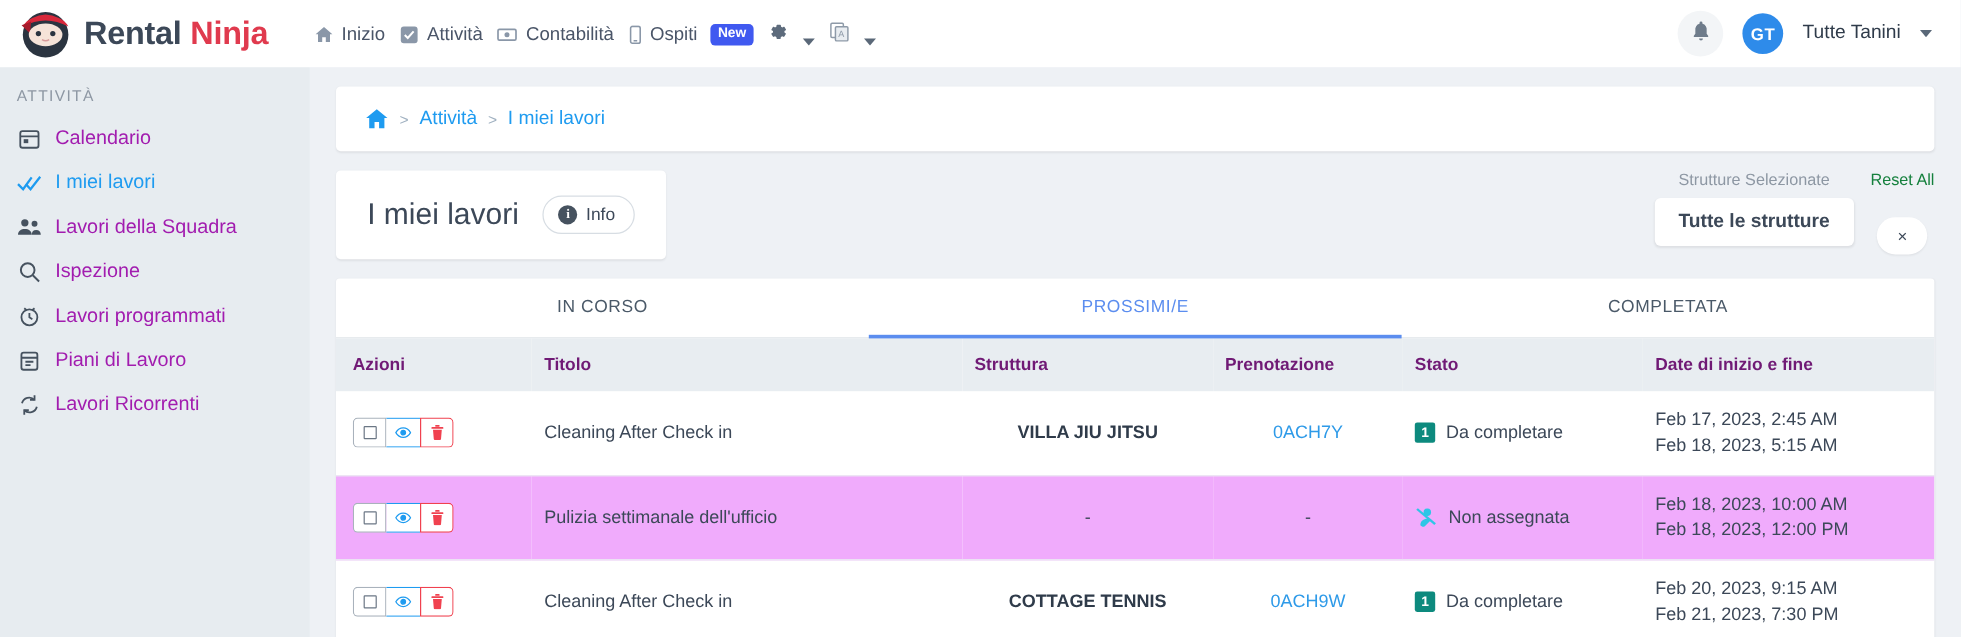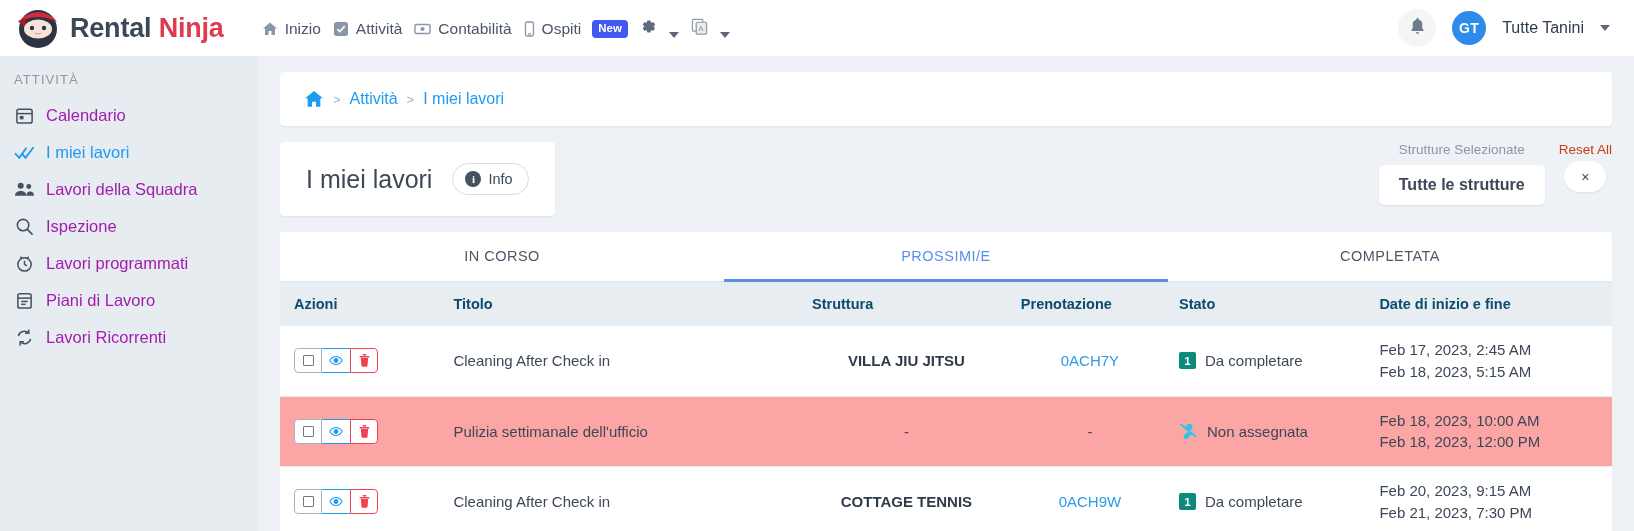--- a/index.html
+++ b/index.html
@@ -111,21 +111,21 @@
     padding-top: 0;
   }
   .struct-col { display: flex; flex-direction: column; align-items: center; }
   .struct-label { font-size: 13.5px; color: #8d97a3; margin-bottom: 8px; }
   .struct-btn {
     background: #fff; border: none; border-radius: 5px;
     padding: 11px 20px; font-size: 16px; font-weight: 700; color: #3c4858;
     cursor: pointer; box-shadow: 0 1px 2px rgba(0,0,0,.07);
   }
   .reset-col { display: flex; flex-direction: column; align-items: center; }
-  .reset-label { font-size: 13.5px; color: #c2410c; margin-bottom: 4px; }
+  .reset-label { font-size: 13.5px; color: #15803d; margin-bottom: 24px; }
   .x-btn {
     background: #fff; border: none; border-radius: 16px;
     width: 42px; height: 31px; font-size: 14px; color: #3c4858;
     cursor: pointer; box-shadow: 0 1px 2px rgba(0,0,0,.07);
     display: flex; align-items: center; justify-content: center;
   }
 
   
   .table-card {
     background: #fff; margin: 16px 22px 0; border-radius: 3px;
@@ -135,26 +135,26 @@
   .tab {
     flex: 1; text-align: center; padding: 16px 0 15px;
     font-size: 14.5px; color: #4a5968; letter-spacing: .5px; cursor: pointer;
     border-bottom: 3px solid transparent; margin-bottom: -1px;
   }
   .tab.active { color: #5b8def; border-bottom-color: #5b8def; font-weight: 400; }
 
   table { width: 100%; border-collapse: collapse; }
   thead tr { background: #e8edf1; }
   th {
-    text-align: left; font-size: 14.5px; font-weight: 700; color: #0c4a6e;
+    text-align: left; font-size: 14.5px; font-weight: 700; color: #701a75;
     padding: 14px 10px; white-space: nowrap;
   }
   td { padding: 13px 10px; font-size: 15px; color: #3c4858; vertical-align: middle; }
   tbody tr { border-bottom: 1px solid #eceff2; padding-left: 36px; }
-  tbody tr.highlight { background: #fca5a5; }
+  tbody tr.highlight { background: #f0abfc; }
 
   .c-azioni { width: 155px; padding-left: 14px !important; }
   .c-titolo  { width: 340px; }
   .c-struttura { width: 198px; text-align: center; }
   .c-preno   { width: 150px; text-align: center; }
   .c-stato   { width: 190px; }
   .c-date    { width: 230px; }
   th.c-struttura, th.c-preno { text-align: left; }
 
   .btn-group { display: inline-flex; border-radius: 4px; overflow: hidden; }

